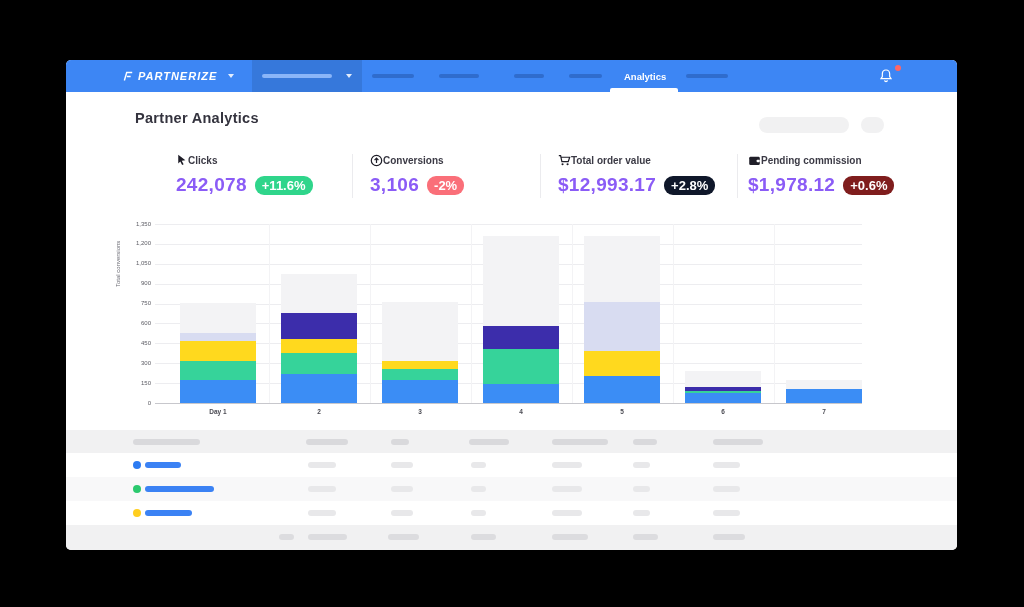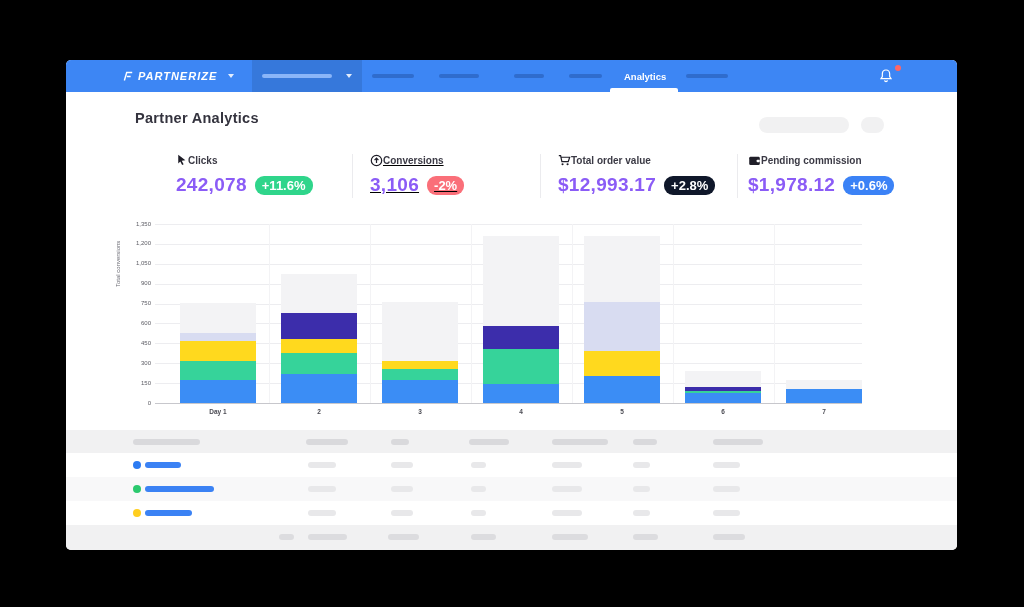--- a/index.html
+++ b/index.html
@@ -106,21 +106,21 @@
           </svg>
       </span>
       <span class="kpi-label">Clicks</span>
     </div>
     <div class="kpi-row">
       <span class="kpi-value">242,078</span>
       <span class="pill" style="background:#2fd58b;">+11.6%</span>
     </div>
   </div>
 
-  <div class="kpi" style="left:304px;text-decoration:underline;">
+  <div class="kpi" style="left:304px;">
     <div class="kpi-top">
       <span style="display:flex;">
         <svg width="13" height="13" viewBox="0 0 16 16">
             <circle cx="8" cy="8" r="6.4" fill="none" stroke="#1f1e28" stroke-width="1.5"></circle>
             <path d="M8 11.2 L8 5.4 M5.6 7.6 L8 5 L10.4 7.6" fill="none" stroke="#1f1e28" stroke-width="1.5"></path>
           </svg>
       </span>
       <span class="kpi-label">Conversions</span>
     </div>
     <div class="kpi-row">
@@ -151,21 +151,21 @@
       <span style="display:flex;">
         <svg width="13" height="13" viewBox="0 0 16 16">
             <rect x="1.5" y="3.5" width="13" height="10" rx="1.6" fill="#1f1e28"></rect>
             <rect x="10.5" y="7" width="4" height="3" rx="1" fill="#fff"></rect>
           </svg>
       </span>
       <span class="kpi-label">Pending commission</span>
     </div>
     <div class="kpi-row">
       <span class="kpi-value">$1,978.12</span>
-      <span class="pill" style="background:#3b82f6;">+0.6%</span>
+      <span class="pill" style="background:#7f1d1d;">+0.6%</span>
     </div>
   </div>
 
   <div class="ylab">Total conversions</div>
   <div class="plot" id="plot">
       <div class="gridline base" style="top: 179px;"></div>
       <div class="ytick" style="top: 175.5px;">0</div>
       <div class="gridline" style="top: 159.111px;"></div>
       <div class="ytick" style="top: 155.611px;">150</div>
       <div class="gridline" style="top: 139.222px;"></div>

